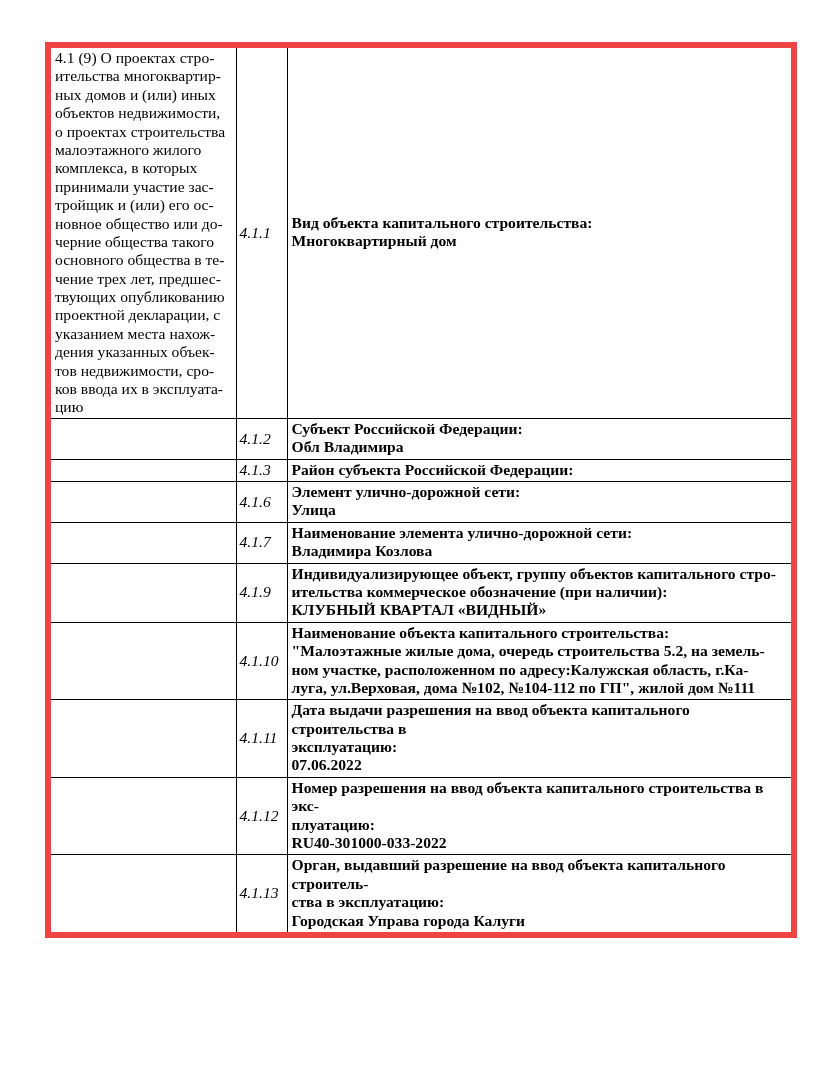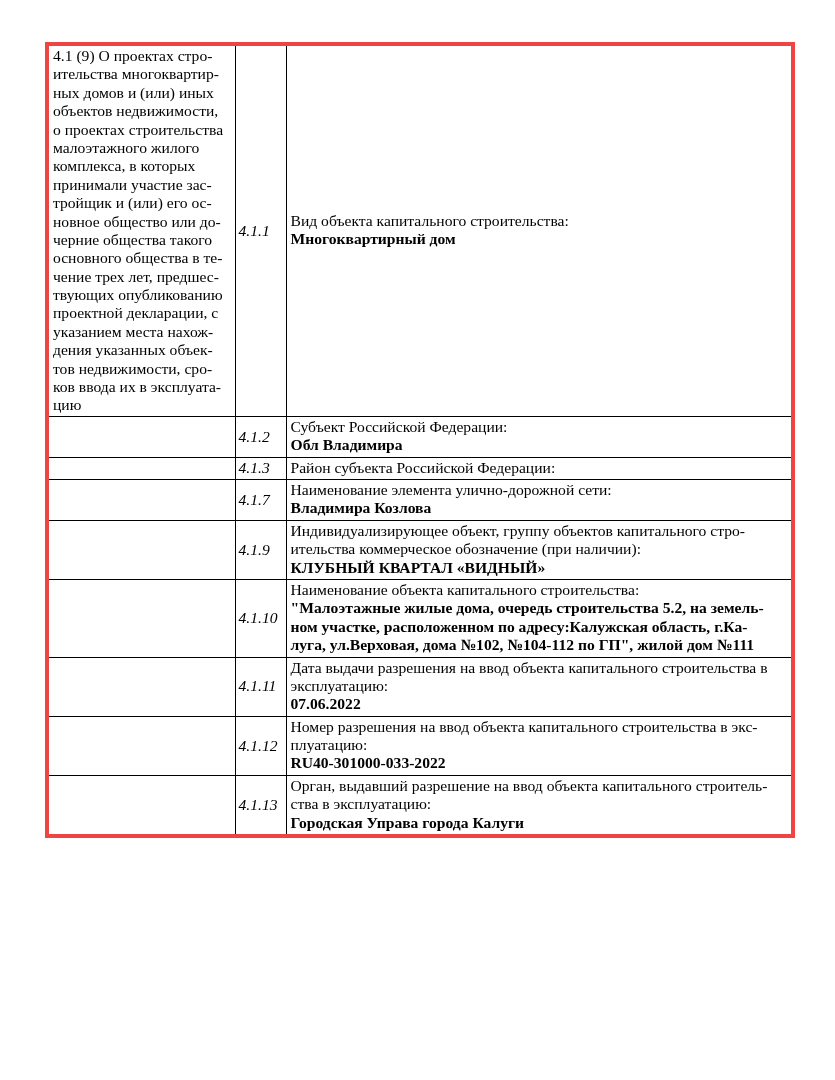--- a/index.html
+++ b/index.html
@@ -16,21 +16,21 @@
     font-family: "Liberation Serif", "DejaVu Serif", serif;
     color: #000000;
   }
   table.decl {
     position: absolute;
     left: 45px;
     top: 42px;
     width: 746px;
     border-collapse: collapse;
     table-layout: fixed;
-    border: 4px solid #ef4444;
+    border: 6px solid #ef4444;
     font-size: 15.6px;
     line-height: 1.18;
   }
   table.decl td {
     border: 1px solid #000000;
     vertical-align: middle;
     overflow: hidden;
   }
   col.c1 { width: 188px; }
   col.c2 { width: 51px; }
@@ -41,21 +41,21 @@
     white-space: pre-line;
   }
   tr.first td.c-left { height: 366px; }
   td.c-code {
     padding: 1px 1px 1px 3px;
     font-style: italic;
   }
   td.c-text {
     padding: 1px 4px 2px 4px;
   }
-  .lbl { white-space: pre-line; }
+  .lbl { white-space: pre-line; font-weight: bold; }
   .val { white-space: pre-line; font-weight: bold; }
   .val-prefix { font-weight: normal; }
 </style>
 </head>
 <body>
 
 <div class="page">
   <table class="decl">
     <colgroup>
       <col class="c1">
@@ -96,20 +96,28 @@
         <td class="c-text">
           <div class="lbl">Субъект Российской Федерации:</div>
           <div class="val">Обл Владимира</div>
         </td>
       </tr>
       <tr>
         <td class="c-left"></td>
         <td class="c-code">4.1.3</td>
         <td class="c-text">
           <div class="lbl">Район субъекта Российской Федерации:</div>
+        </td>
+      </tr>
+      <tr>
+        <td class="c-left"></td>
+        <td class="c-code">4.1.6</td>
+        <td class="c-text">
+          <div class="lbl">Элемент улично-дорожной сети:</div>
+          <div class="val">Улица</div>
         </td>
       </tr>
       <tr>
         <td class="c-left"></td>
         <td class="c-code">4.1.7</td>
         <td class="c-text">
           <div class="lbl">Наименование элемента улично-дорожной сети:</div>
           <div class="val">Владимира Козлова</div>
         </td>
       </tr>

